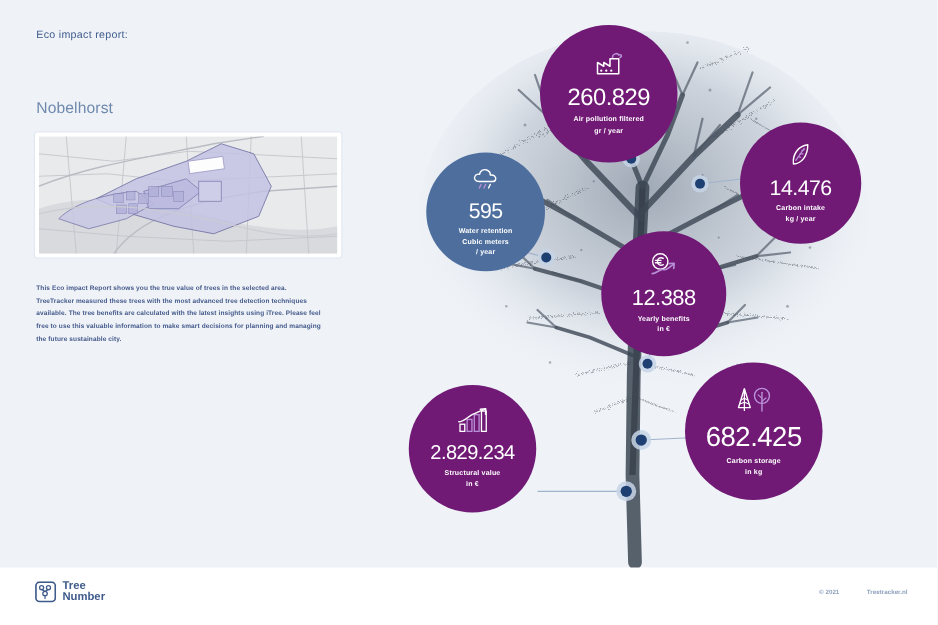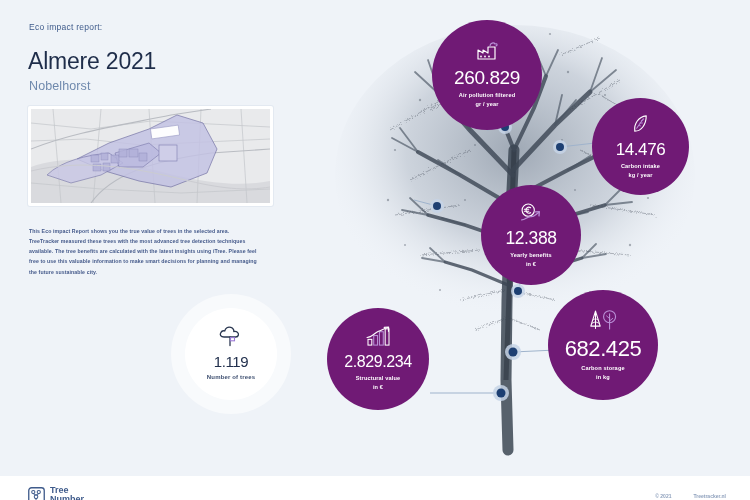--- a/index.html
+++ b/index.html
@@ -108,21 +108,21 @@
   #bub-struct  { left: 327px; top: 308px; width: 102px; height: 102px; }
   #bub-struct .val { font-size: 16px; }
 
   #bub-trees   { left: 185px; top: 308px; width: 92px;  height: 92px; }
   #bub-trees .val { font-size: 15px; font-weight: 400; }
   #bub-trees .lbl { font-size: 6px; }
 
   
   .footer {
     position: absolute; left: 0; bottom: 0;
-    width: 750px; height: 24px;
+    width: 750px; height: 46px;
     background: #ffffff;
   }
   .logo {
     position: absolute; left: 28px; top: 10px;
     display: flex; align-items: center; gap: 5px;
   }
   .logo-text {
     font-size: 9px; font-weight: 700; line-height: 1.05;
     color: #3f5b8b; white-space: pre-line;
   }
@@ -244,21 +244,20 @@
       <circle cx="513" cy="352" r="8" fill="#c6d4e6" opacity="0.85"></circle>
       <circle cx="513" cy="352" r="4.5" fill="#1d3f72"></circle>
     </g>
     <g>
       <circle cx="501" cy="393" r="8" fill="#c6d4e6" opacity="0.85"></circle>
       <circle cx="501" cy="393" r="4.5" fill="#1d3f72"></circle>
     </g>
   </svg>
 
   <div class="eyebrow">Eco impact report:</div>
-  <div class="title">Almere 2021</div>
   <div class="subtitle">Nobelhorst</div>
 
   <div class="map-frame">
     <svg width="239" height="94" viewBox="0 0 239 94">
       <rect width="239" height="94" fill="#e9eaec"></rect>
 
       <path d="M0 58 C40 44 90 52 135 64 C175 74 210 78 239 72 L239 94 L0 94 Z" fill="#d9dade"></path>
 
       <g stroke="#c3c5ca" stroke-width="0.7" fill="none">
         <path d="M0 14 L60 20 L120 12 L239 18"></path>
@@ -320,20 +319,33 @@
         <path d="M17 3 C17 12 12 19 5 19 C4 11 9 4 17 3 Z" fill="none" stroke="#ffffff" stroke-width="1.2" stroke-linejoin="round"></path>
         <path d="M14 6 L7 16" stroke="#b98fd6" stroke-width="1.1" stroke-linecap="round"></path>
         <path d="M12 8 L14 7 M10.5 10.5 L13 10.5 M9 13 L11 13.5" stroke="#b98fd6" stroke-width="1" stroke-linecap="round"></path>
       </svg>
     </span>
     <span class="val">14.476</span>
     <span class="lbl">Carbon intake
 kg / year</span>
   </div>
 
+  <div class="bubble b-slate" id="bub-water">
+    <span class="ico">
+      <svg width="24" height="20" viewBox="0 0 26 21">
+        <path d="M7 14 C3.5 14 2 11.6 3.2 9.4 C4.1 7.7 6.2 7.4 7.2 7.8 C7.6 4.6 10.6 3 13.4 4 C15.6 4.8 16.6 6.8 16.5 8.4 C19.6 7.8 21.6 9.8 21.2 12 C20.9 13.4 19.6 14 18.4 14 Z" fill="none" stroke="#ffffff" stroke-width="1.2" stroke-linejoin="round"></path>
+        <path d="M8.5 16.5 L7 19.6 M12.5 16.5 L11 19.6" stroke="#b98fd6" stroke-width="1.2" stroke-linecap="round"></path>
+        <path d="M16.5 16.5 L15 19.6" stroke="#ffffff" stroke-width="1.2" stroke-linecap="round"></path>
+      </svg>
+    </span>
+    <span class="val">595</span>
+    <span class="lbl">Water retention
+Cubic meters
+/ year</span>
+  </div>
 
   <div class="bubble b-navy" id="bub-benefit">
     <span class="ico">
       <svg width="26" height="21" viewBox="0 0 28 22">
         <circle cx="11" cy="8.5" r="6.6" fill="none" stroke="#ffffff" stroke-width="1.2"></circle>
         <path d="M13.6 5.8 C11 4.4 8.6 6 8.6 8.5 C8.6 11 11 12.6 13.6 11.2" fill="none" stroke="#ffffff" stroke-width="1.2" stroke-linecap="round"></path>
         <path d="M6.8 7.6 L11.6 7.6 M6.8 9.6 L11.6 9.6" stroke="#ffffff" stroke-width="1.1" stroke-linecap="round"></path>
         <path d="M4 19 C8 19 10 15 14 15.5 C17.5 16 19 13 22.5 11" fill="none" stroke="#b98fd6" stroke-width="1.4" stroke-linecap="round"></path>
         <path d="M18.5 10.4 L23 10 L22.6 14.6" fill="none" stroke="#b98fd6" stroke-width="1.4" stroke-linecap="round" stroke-linejoin="round"></path>
       </svg>
@@ -370,31 +382,20 @@
         <rect x="21" y="3" width="4" height="17" fill="none" stroke="#ffffff" stroke-width="1.1"></rect>
         <path d="M2 12 C7 12 10 7 14 5.5 C18 4 20 2.5 24 1.6" fill="none" stroke="#ffffff" stroke-width="1.2" stroke-linecap="round"></path>
         <path d="M20 1.4 L24.6 1 L24.4 5.6" fill="none" stroke="#ffffff" stroke-width="1.2" stroke-linecap="round" stroke-linejoin="round"></path>
       </svg>
     </span>
     <span class="val">2.829.234</span>
     <span class="lbl">Structural value
 in €</span>
   </div>
 
-  <div class="bubble b-white" id="bub-trees">
-    <span class="ico">
-      <svg width="26" height="22" viewBox="0 0 26 22">
-        <path d="M6 12 C2.6 12 1.6 9.6 2.8 7.6 C3.8 5.8 5.8 5.6 6.8 6 C7.2 3 10 1.4 12.8 2.4 C15 3.2 16 5 15.8 6.6 C18.8 6 20.8 7.8 20.4 10 C20.1 11.4 18.8 12 17.6 12 Z" fill="none" stroke="#2a3750" stroke-width="1.3" stroke-linejoin="round"></path>
-        <path d="M12 12 L12 20.5" stroke="#2a3750" stroke-width="1.3" stroke-linecap="round"></path>
-        <rect x="12.5" y="12.6" width="4" height="3.2" fill="none" stroke="#9b7ad4" stroke-width="1.1"></rect>
-      </svg>
-    </span>
-    <span class="val">1.119</span>
-    <span class="lbl">Number of trees</span>
-  </div>
 
   <div class="footer">
     <div class="logo">
       <svg width="17" height="17" viewBox="0 0 18 18">
         <rect x="0.8" y="0.8" width="16.4" height="16.4" rx="3" fill="none" stroke="#3f5b8b" stroke-width="1.4"></rect>
         <circle cx="5.6" cy="5.4" r="1.7" fill="none" stroke="#3f5b8b" stroke-width="1.1"></circle>
         <circle cx="11.4" cy="5.4" r="1.7" fill="none" stroke="#3f5b8b" stroke-width="1.1"></circle>
         <circle cx="8.5" cy="10.4" r="1.9" fill="none" stroke="#3f5b8b" stroke-width="1.1"></circle>
         <path d="M5.6 7.1 L8.5 8.5 M11.4 7.1 L8.5 8.5 M8.5 12.3 L8.5 15" stroke="#3f5b8b" stroke-width="1"></path>
       </svg>

